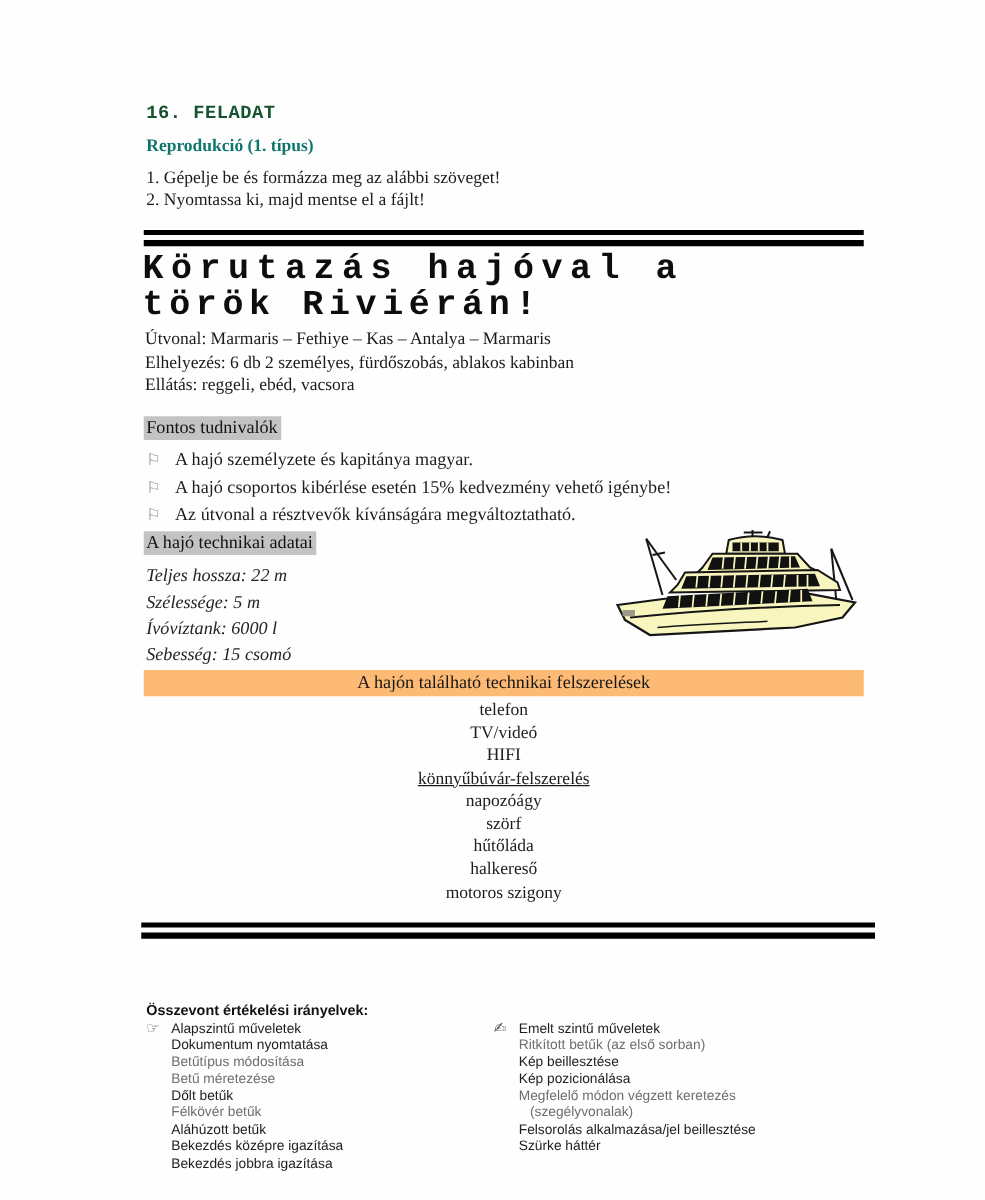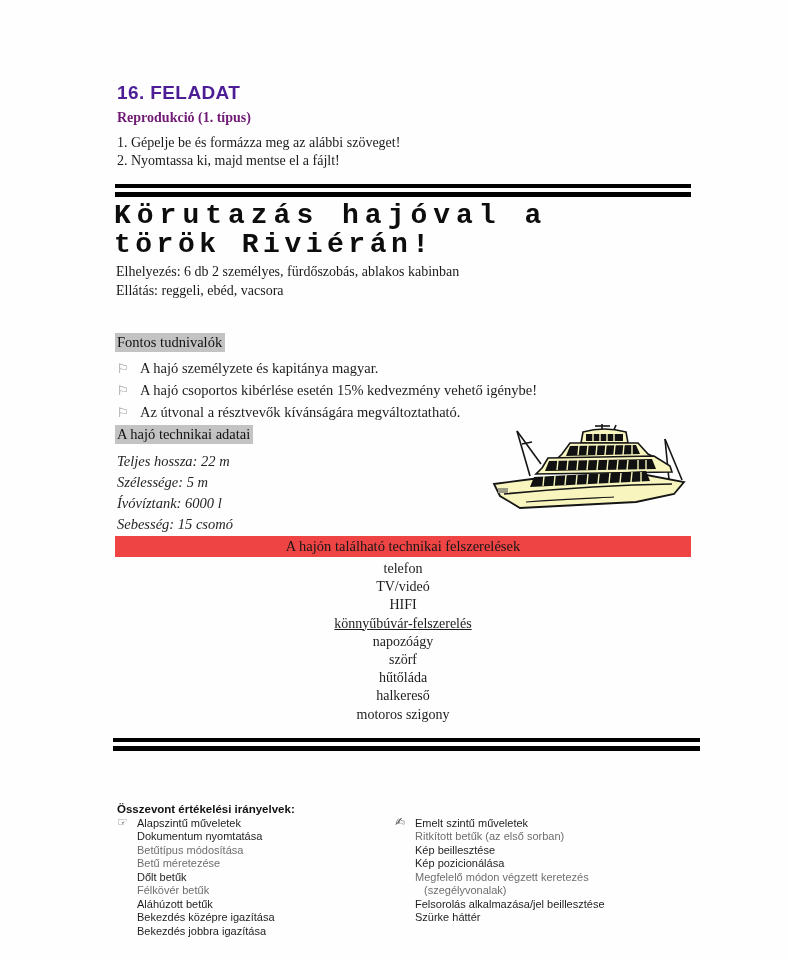--- a/index.html
+++ b/index.html
@@ -10,26 +10,26 @@
     color:#1c1c1c;
     overflow:hidden;
   }
   .page { position:absolute; inset:0; background:#fefefe; }
 
   .abs { position:absolute; }
 
   
   .task-number {
     left:117px; top:82px;
-    font-family:Liberation Sans, sans-serif;
-    font-weight:bold; font-size:19px; letter-spacing:0.4px; color:#4c1d95;
+    font-family:Liberation Mono, monospace;
+    font-weight:bold; font-size:15px; letter-spacing:0.4px; color:#14532d;
   }
   .subtitle {
     left:117px; top:110px;
-    font-weight:bold; font-size:14px; color:#701a75;
+    font-weight:bold; font-size:14px; color:#0f766e;
   }
   .instructions { left:117px; top:134px; font-size:14px; line-height:18px; color:#1a1a1a; }
 
   
   .double-rule {
     height:13px;
     border-top:4px solid #000;
     border-bottom:5px solid #000;
   }
   .rule-top    { left:115px; top:184px; width:576px; }
@@ -64,21 +64,21 @@
 
   .tech-lines {
     left:117px; top:451px;
     font-style:italic; font-size:14.5px; line-height:21px; color:#242424;
   }
 
   .boat { left:486px; top:421px; width:200px; height:102px; }
 
   .band {
     left:115px; top:536px; width:576px; height:21px;
-    background:#ef4444; text-align:center;
+    background:#fdba74; text-align:center;
     font-size:14.5px; line-height:21px; color:#161616;
   }
   .equipment {
     left:115px; top:560px; width:576px;
     text-align:center; font-size:14px; line-height:18.2px; color:#1c1c1c;
   }
   .equipment .u { text-decoration:underline; }
 
   
   .eval {
@@ -115,20 +115,21 @@
   </div>
 
   <div class="abs double-rule rule-top"></div>
 
   <div class="abs main-title">
     <span class="line1">Körutazás hajóval a</span>
     <span class="line2">török Riviérán!</span>
   </div>
 
   <div class="abs info-lines">
+    <div>Útvonal: Marmaris – Fethiye – Kas – Antalya – Marmaris</div>
     <div>Elhelyezés: 6 db 2 személyes, fürdőszobás, ablakos kabinban</div>
     <div>Ellátás: reggeli, ebéd, vacsora</div>
   </div>
 
   <div class="abs important-heading">
     <span class="gray-inline">Fontos tudnivalók</span>
   </div>
 
   <div class="abs flag-list">
     <div class="row">

